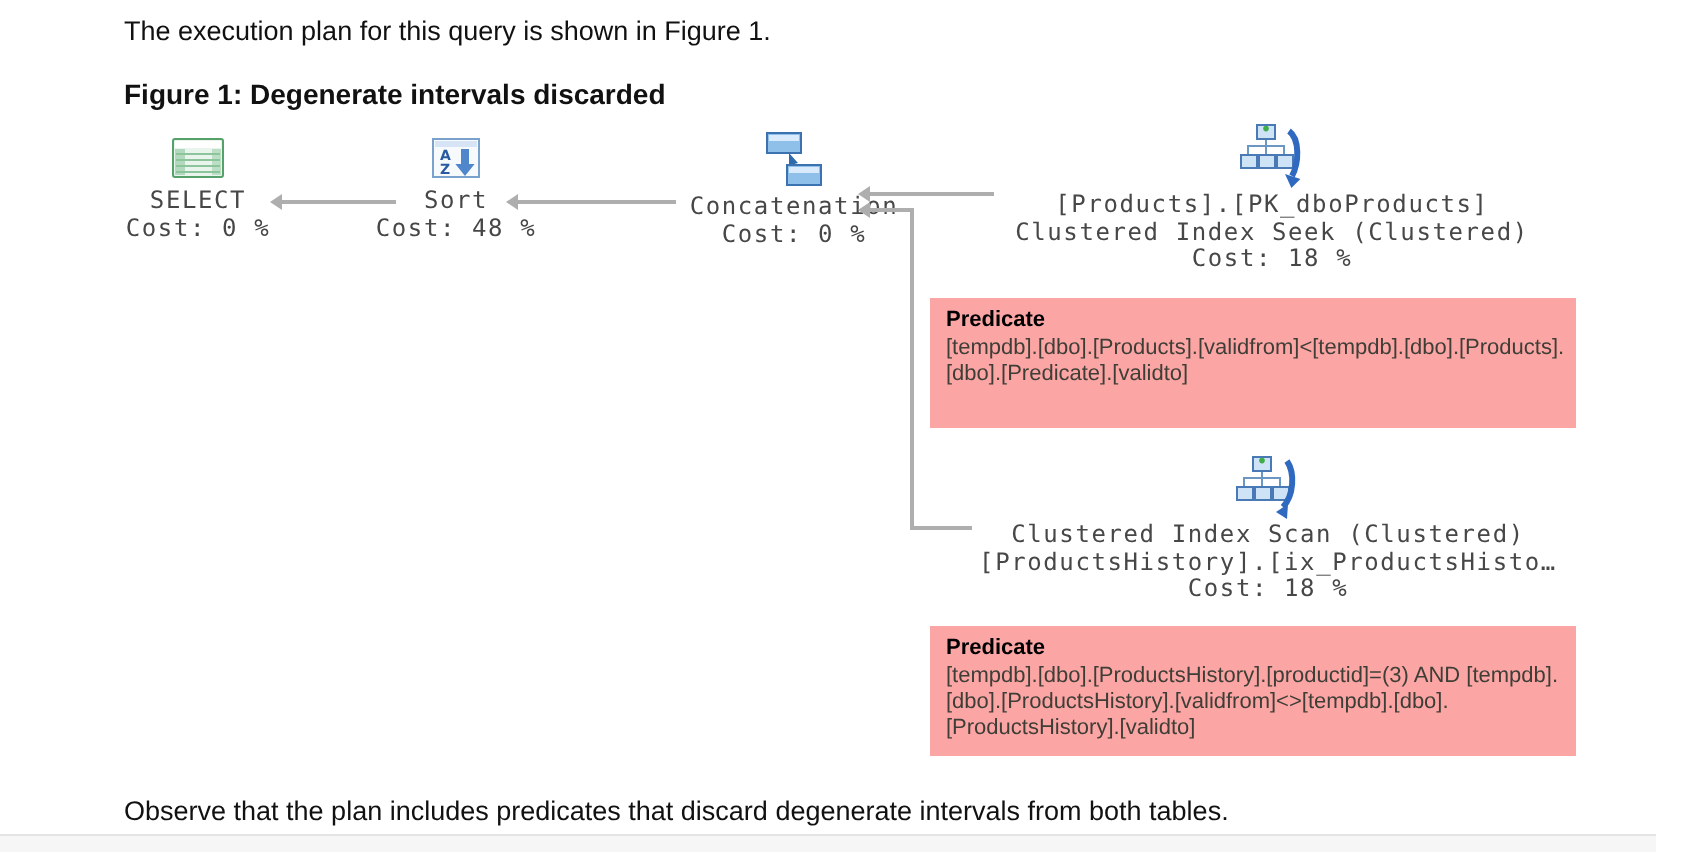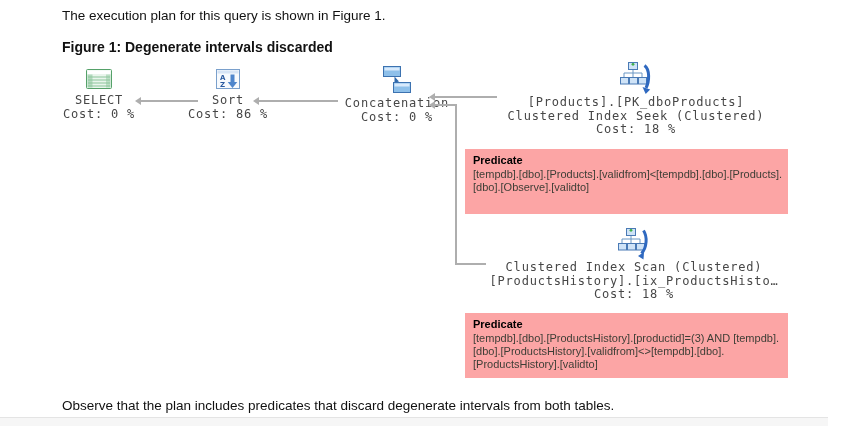--- a/index.html
+++ b/index.html
@@ -76,21 +76,21 @@
 
     <div class="op" style="left:168px; top:69px; width:120px;">
       <svg class="op-icon" style="margin-bottom:5px;" width="24" height="20" viewBox="0 0 24 20">
         <rect x="0.5" y="0.5" width="23" height="19" fill="#f7fafd" stroke="#7aa0cc"></rect>
         <rect x="1.5" y="1.5" width="21" height="3" fill="#d6e4f5"></rect>
         <text x="4" y="11" font-size="7" font-family="DejaVu Sans, sans-serif" font-weight="bold" fill="#2a5aa0">A</text>
         <text x="4" y="18" font-size="7" font-family="DejaVu Sans, sans-serif" font-weight="bold" fill="#2a5aa0">Z</text>
         <path d="M14.5 5.5 h4 v7.5 h2.8 l-4.8 6 -4.8 -6 h2.8 z" fill="#4f86cc"></path>
       </svg>
       <div>Sort</div>
-      <div>Cost: 86 %</div>
+      <div>Cost: 48 %</div>
     </div>
 
     <div class="op" style="left:327px; top:66px; width:140px;">
       <svg class="op-icon" style="margin-bottom:3px;" width="30" height="28" viewBox="0 0 30 28">
         <rect x="1.5" y="0.5" width="17" height="10" fill="#8ec0ea" stroke="#3c72b0"></rect>
         <rect x="2.5" y="1.5" width="15" height="3" fill="#d8eafc"></rect>
         <path d="M12.5 10.5 l4.5 5 l-4.5 1.2 z" fill="#2f6aad"></path>
         <rect x="11.5" y="16.5" width="17" height="10" fill="#8ec0ea" stroke="#3c72b0"></rect>
         <rect x="12.5" y="17.5" width="15" height="3" fill="#d8eafc"></rect>
       </svg>
@@ -148,21 +148,21 @@
     <div class="h-line" style="left:435px; top:96px; width:62px;"></div>
 
     <div class="arrow-head" style="left:429px; top:101px;"></div>
     <div class="h-line" style="left:435px; top:104px; width:22px;"></div>
     <div class="v-line" style="left:455px; top:104px; height:161px;"></div>
     <div class="h-line" style="left:455px; top:263px; width:31px;"></div>
 
     <div class="tooltip" style="top:149px;">
       <div class="tooltip-title">Predicate</div>
       <div class="tooltip-line">[tempdb].[dbo].[Products].[validfrom]&lt;[tempdb].[dbo].[Products].</div>
-      <div class="tooltip-line">[dbo].[Observe].[validto]</div>
+      <div class="tooltip-line">[dbo].[Predicate].[validto]</div>
     </div>
 
     <div class="tooltip" style="top:313px;">
       <div class="tooltip-title">Predicate</div>
       <div class="tooltip-line">[tempdb].[dbo].[ProductsHistory].[productid]=(3) AND [tempdb].</div>
       <div class="tooltip-line">[dbo].[ProductsHistory].[validfrom]&lt;&gt;[tempdb].[dbo].</div>
       <div class="tooltip-line">[ProductsHistory].[validto]</div>
     </div>
 
   </div>

